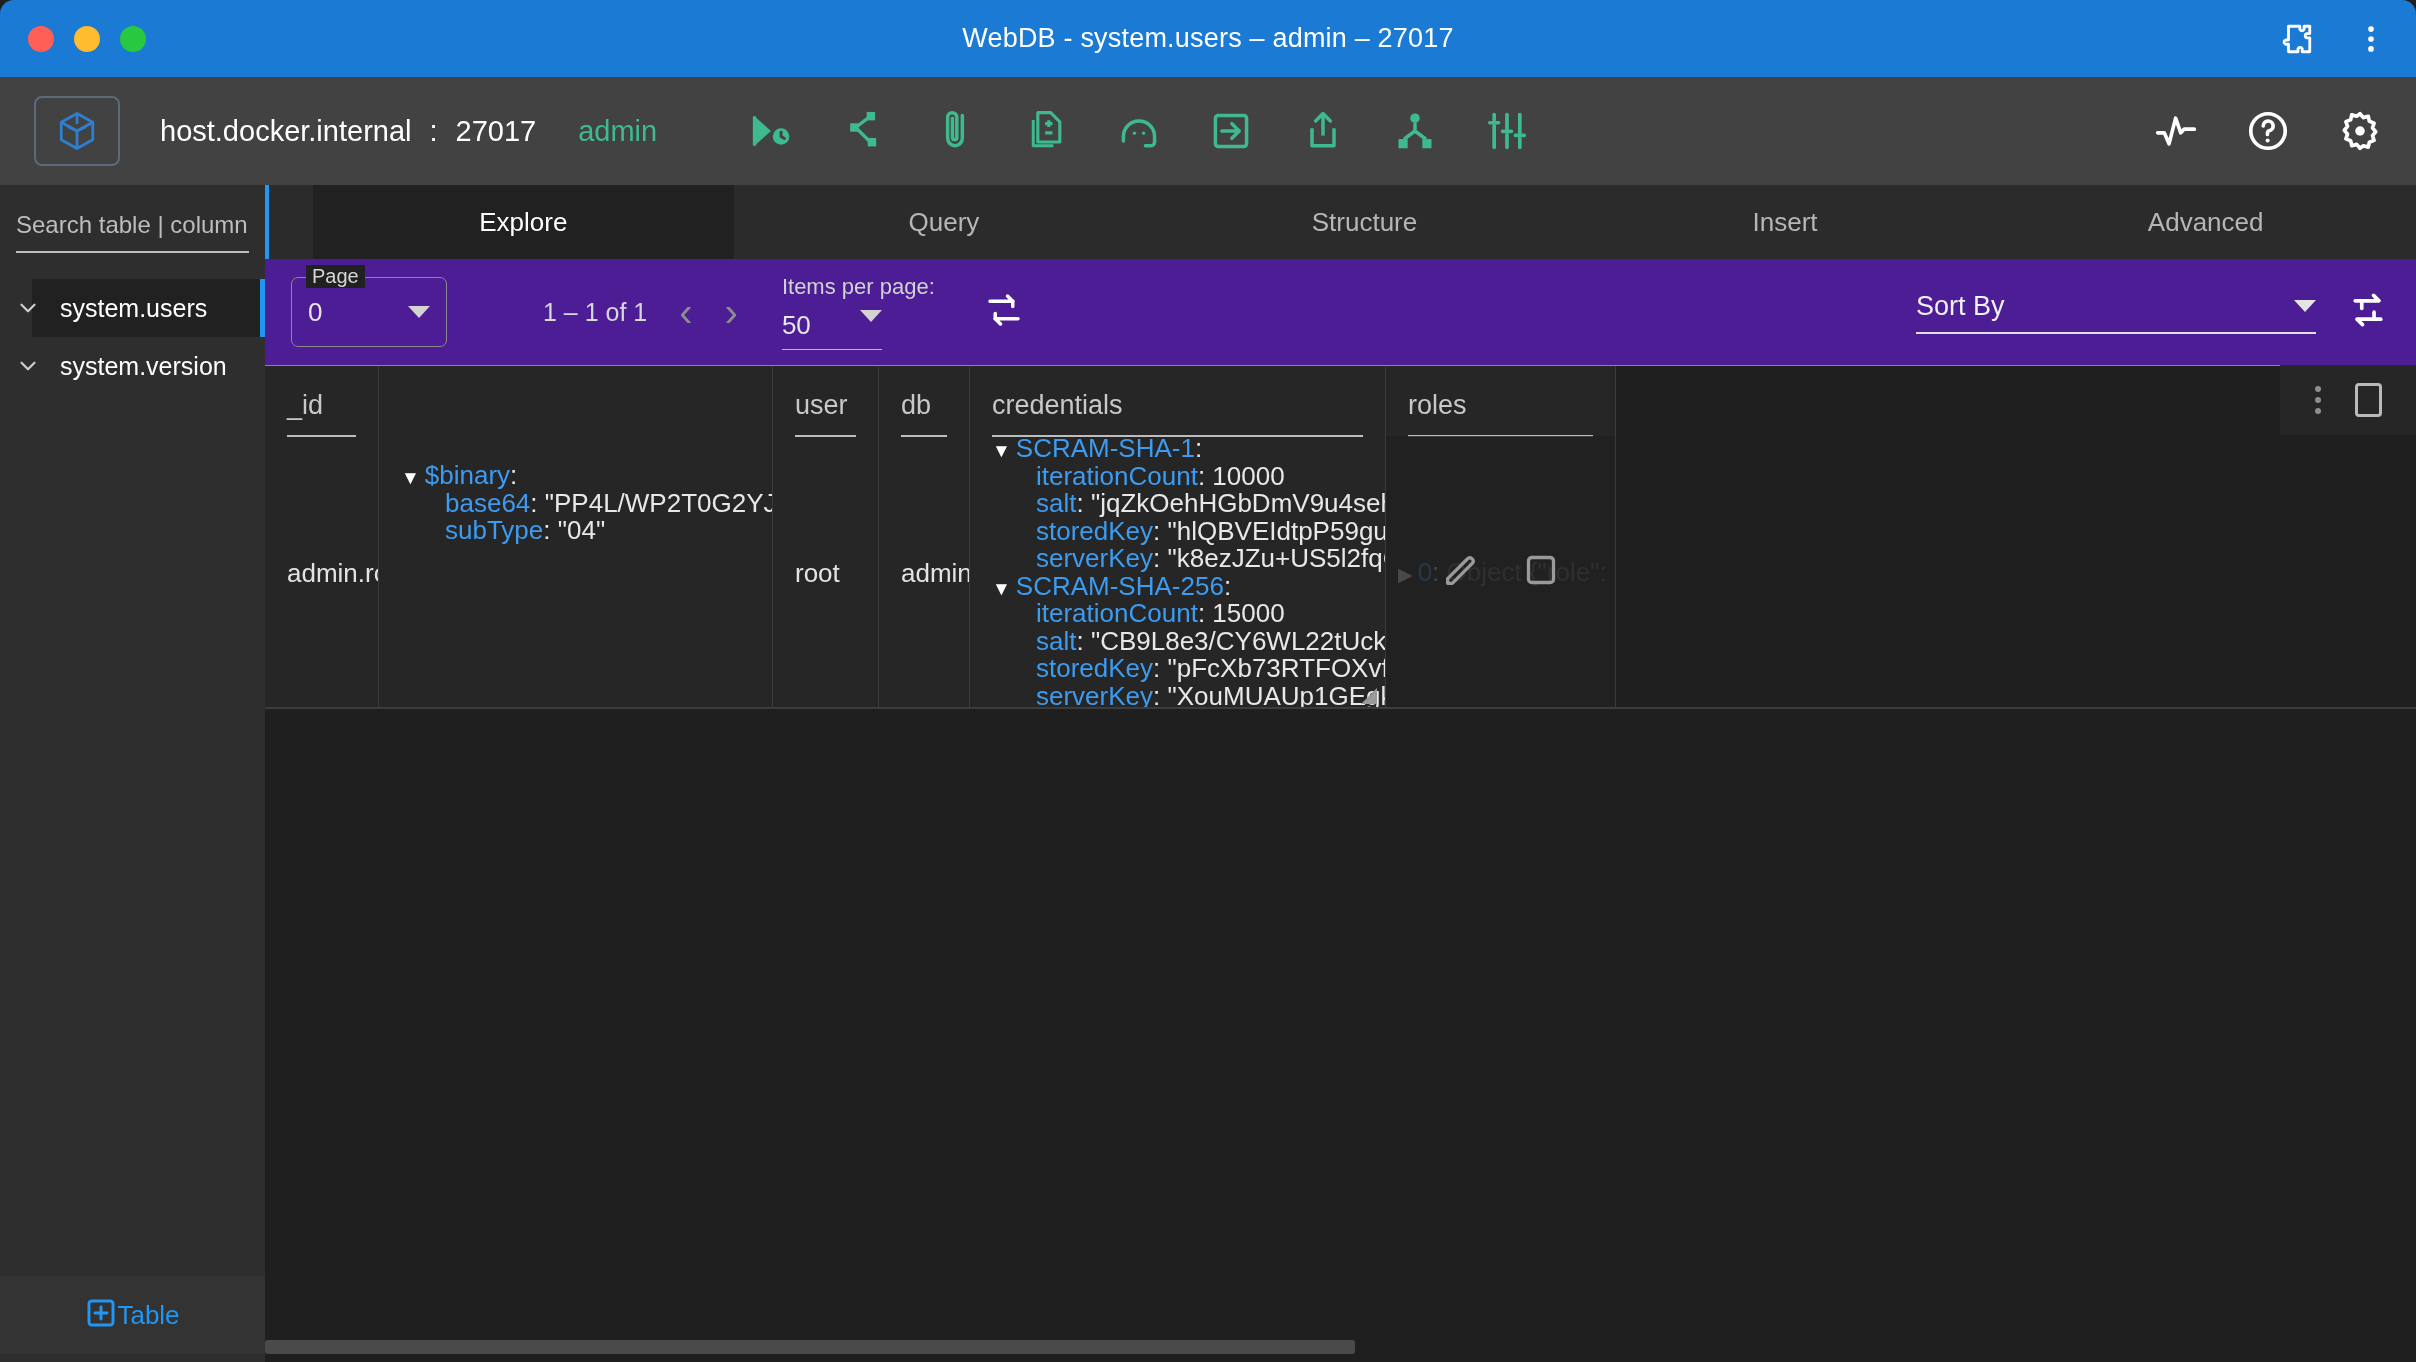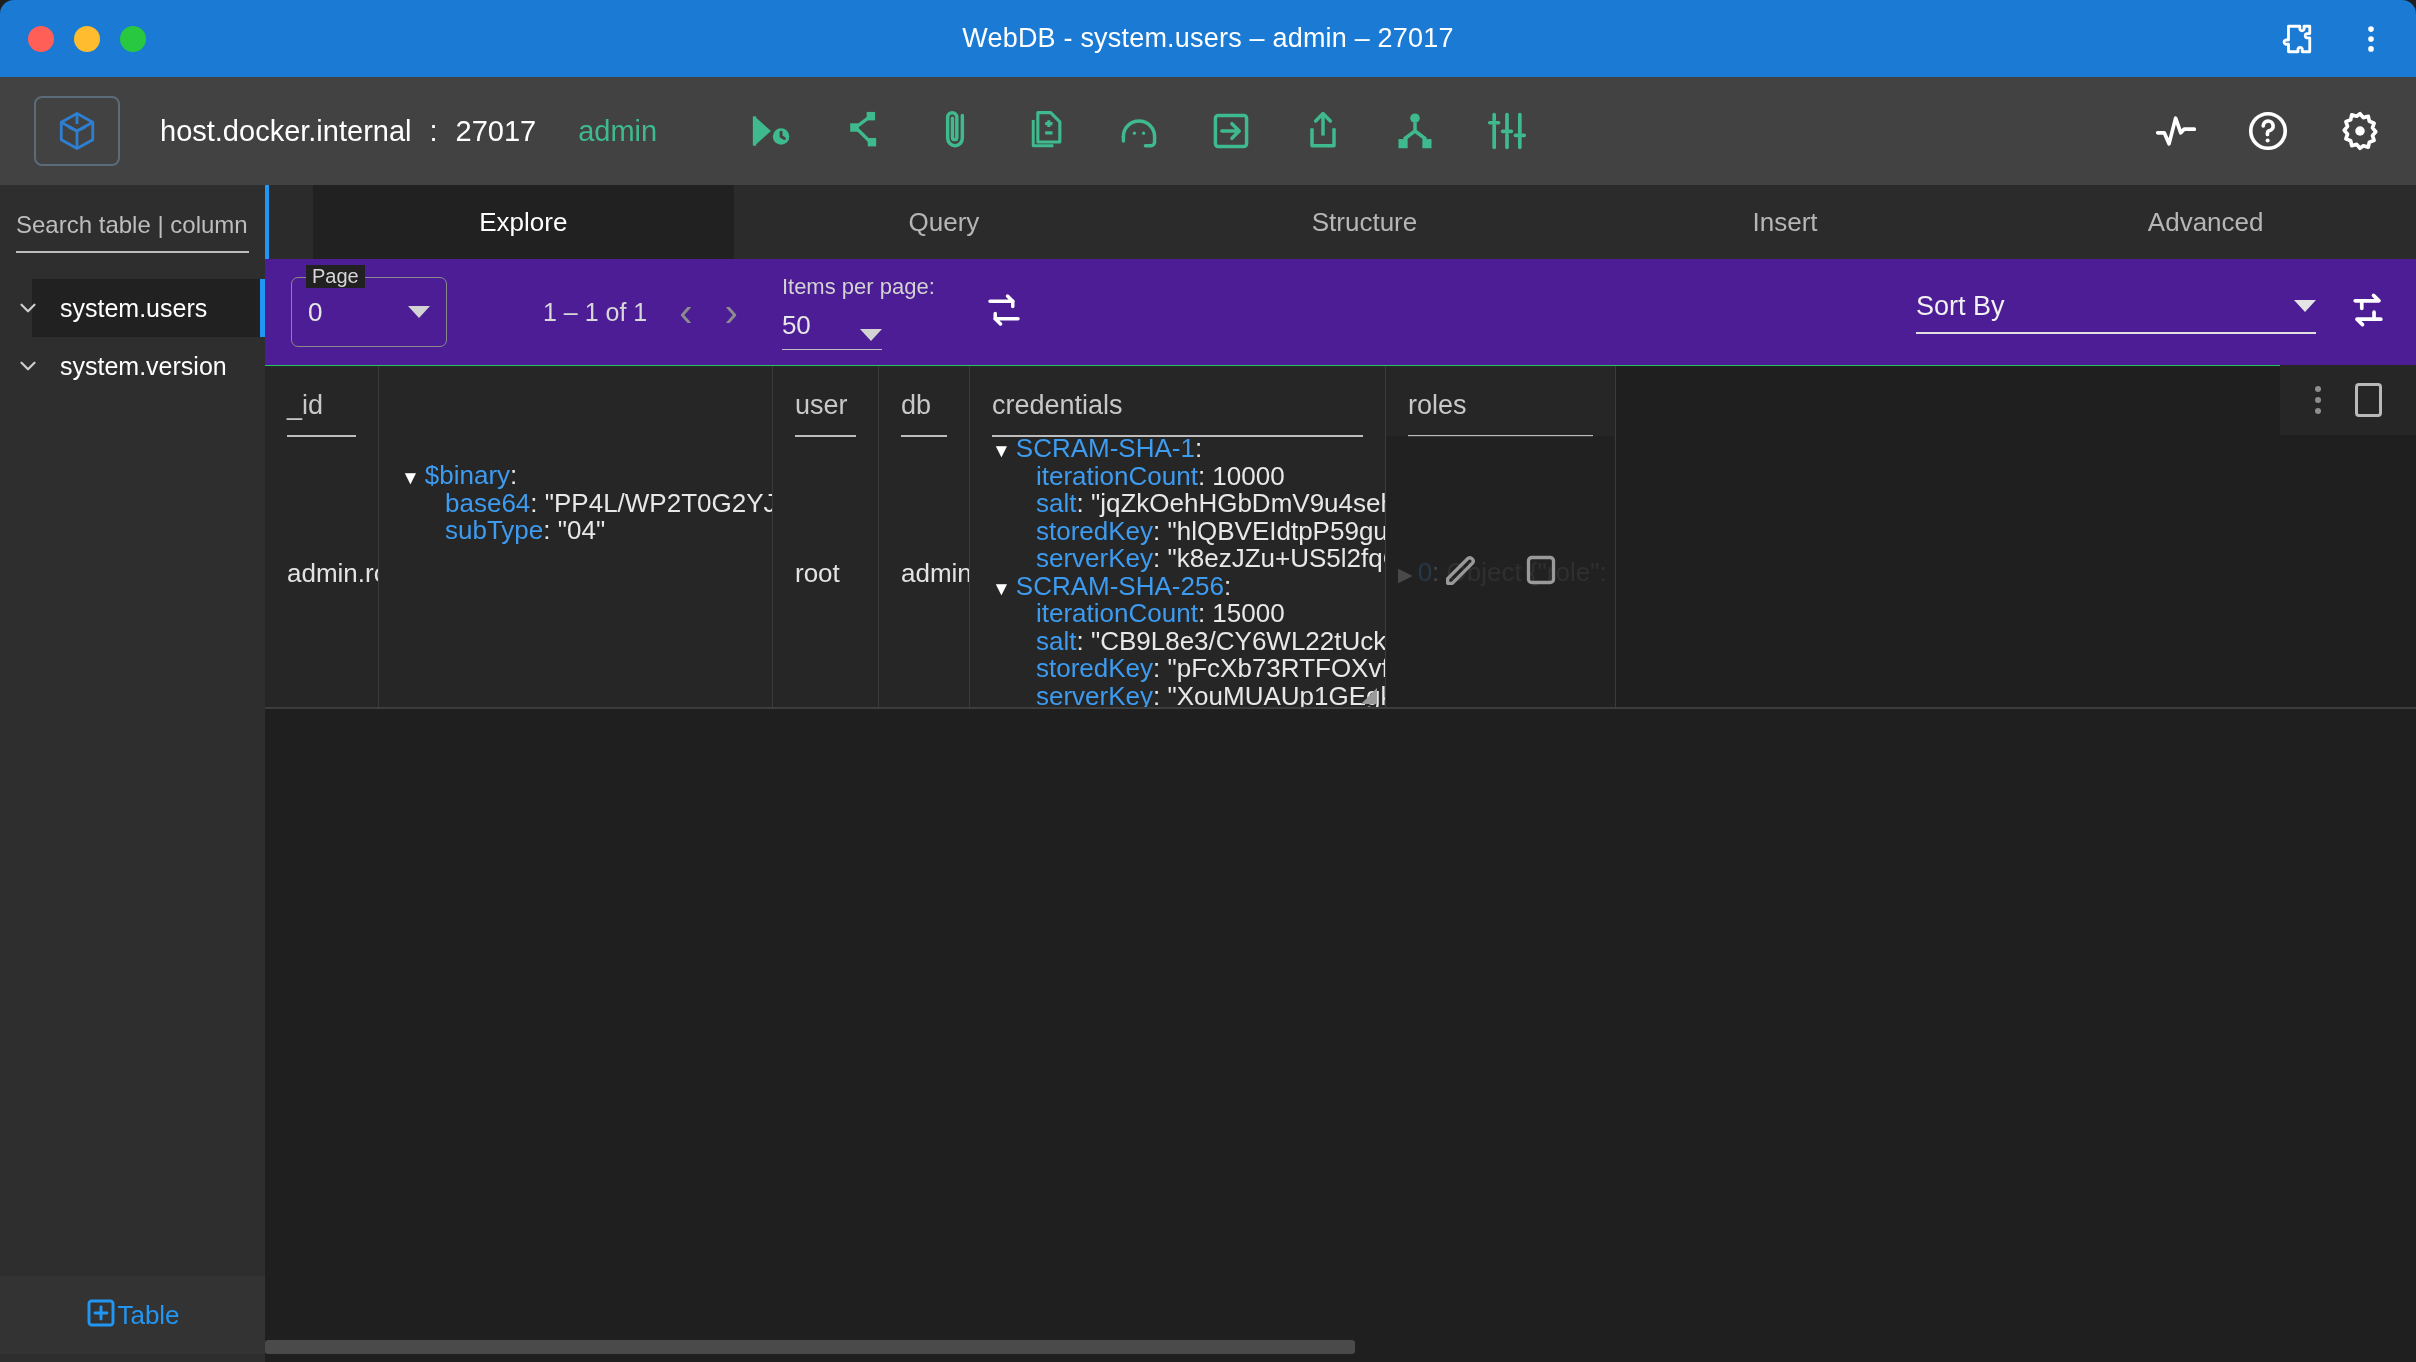--- a/index.html
+++ b/index.html
@@ -245,21 +245,21 @@
     font-weight: 300;
   }
   .ipp {
     margin-left: 44px;
     position: relative;
     display: flex;
     flex-direction: column;
   }
   .ipp .cap { color: #d2d2d2; font-size: 22px; margin-bottom: 10px; }
   .ipp .sel {
-    display: flex; align-items: flex-end;
+    display: flex; align-items: flex-start;
     width: 100px;
     border-bottom: 1px solid #bdbdbd;
     padding-bottom: 8px;
     cursor: pointer;
   }
   .ipp .sel .val { color: #e7e7e7; font-size: 26px; }
   .ipp .sel .caret {
     margin-left: auto;
     width: 0; height: 0;
     border-left: 11px solid transparent;

